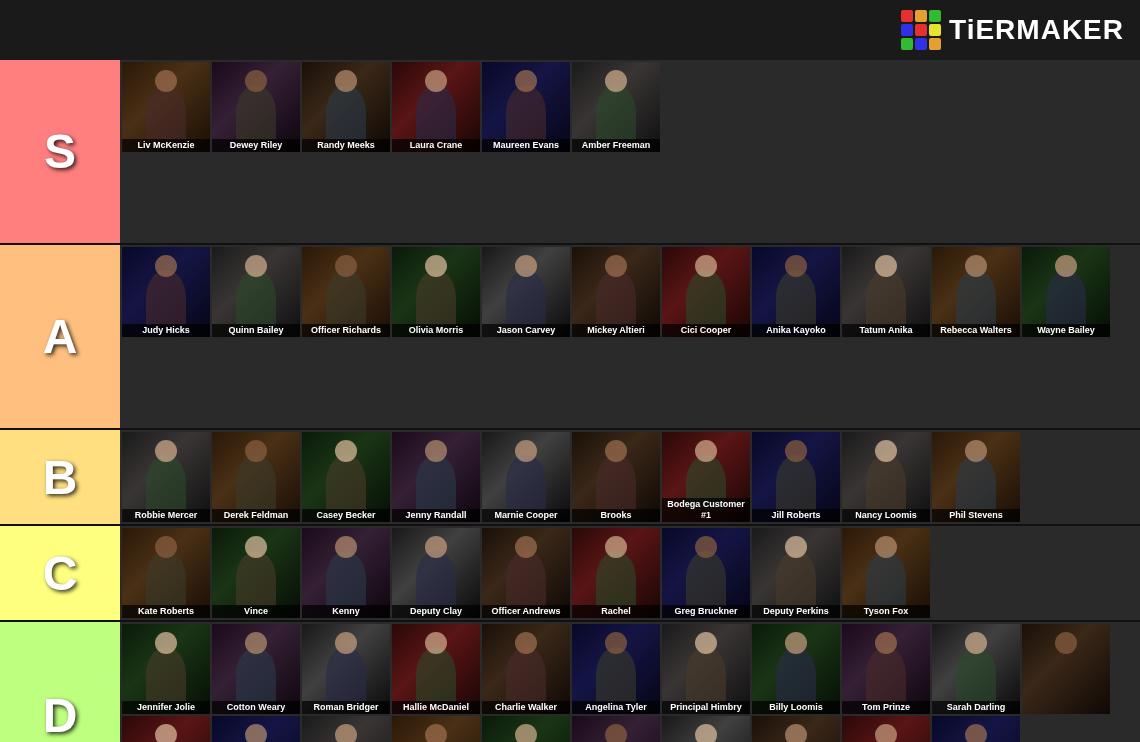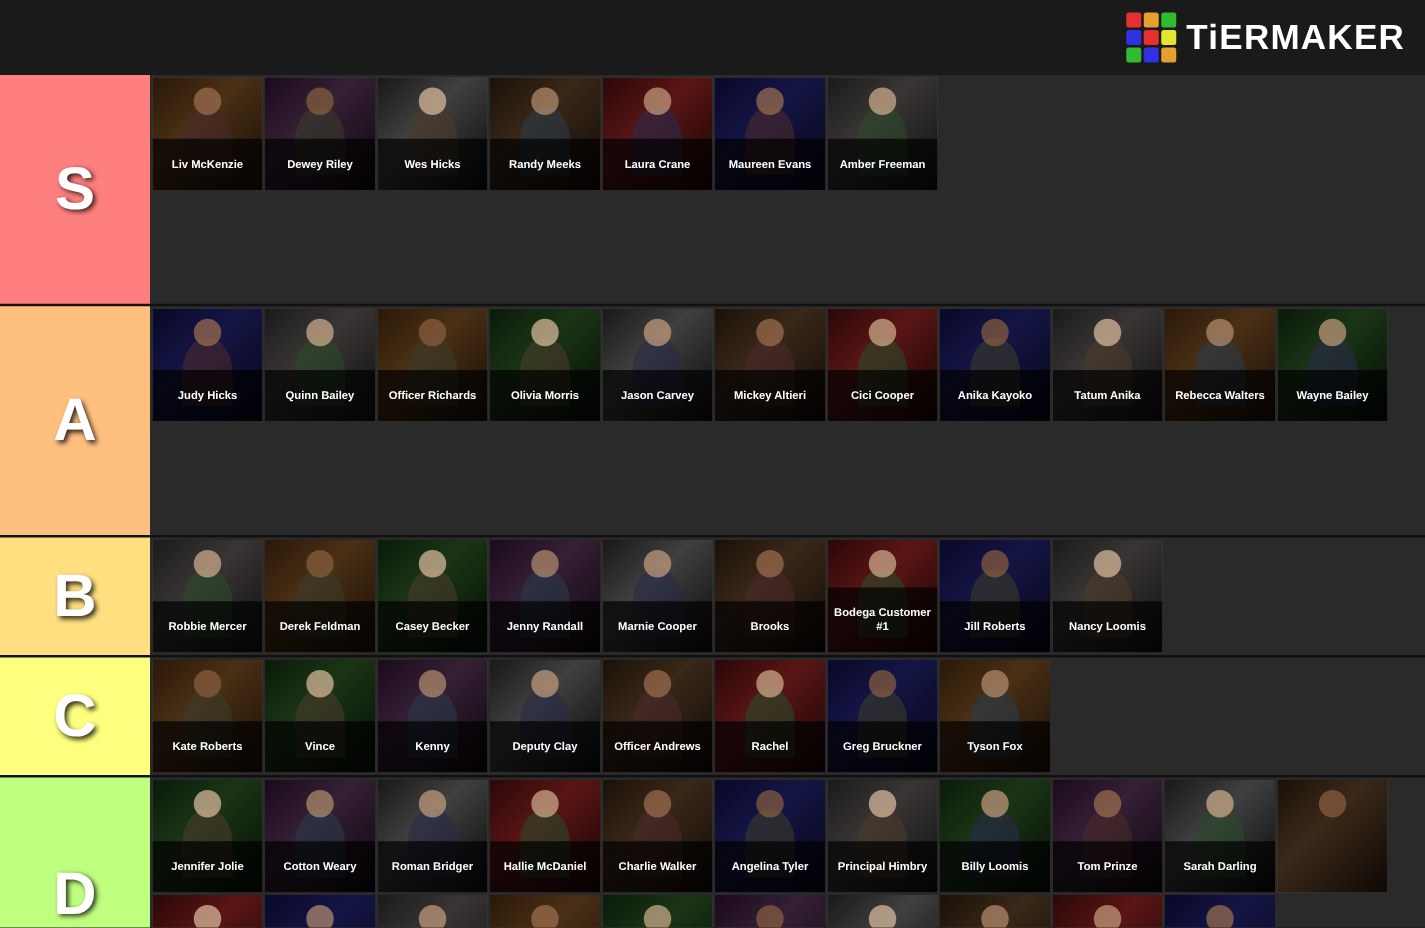--- a/index.html
+++ b/index.html
@@ -58,21 +58,21 @@
 
     .character-name {
       position: absolute;
       bottom: 0;
       left: 0;
       right: 0;
       background: rgba(0,0,0,0.7);
       color: #fff;
       font-size: 9px;
       text-align: center;
-      padding: 15px 2px;
+      padding: 1px 2px;
       line-height: 1.2;
       font-weight: bold;
     }
 
     
     .tier-s { background-color: #ff7f7f; }
     .tier-a { background-color: #ffbf7f; }
     .tier-b { background-color: #ffdf7f; }
     .tier-c { background-color: #ffff7f; }
     .tier-d { background-color: #bfff7f; }
@@ -182,27 +182,20 @@
     <div class="character-name">Liv McKenzie</div>
   </div>
         <div class="character-card">
     <div class="char-figure" style="background: linear-gradient(135deg, #1a0a1a 0%, #352035 40%, #0e050e 100%);">
       <div class="char-silhouette" style="background:#3a3a2a;"></div>
       <div class="char-head" style="background:#8a6040;"></div>
     </div>
     <div class="character-name">Dewey Riley</div>
   </div>
         <div class="character-card">
-    <div class="char-figure" style="background: linear-gradient(135deg, #181818 0%, #404040 40%, #0a0a0a 100%);">
-      <div class="char-silhouette" style="background:#4a3a2a;"></div>
-      <div class="char-head" style="background:#e0c0a0;"></div>
-    </div>
-    <div class="character-name">Wes Hicks</div>
-  </div>
-        <div class="character-card">
     <div class="char-figure" style="background: linear-gradient(135deg, #1a1008 0%, #3a2818 40%, #0f0805 100%);">
       <div class="char-silhouette" style="background:#2a3a4a;"></div>
       <div class="char-head" style="background:#b89070;"></div>
     </div>
     <div class="character-name">Randy Meeks</div>
   </div>
         <div class="character-card">
     <div class="char-figure" style="background: linear-gradient(135deg, #2a0808 0%, #5a1515 40%, #1a0505 100%);">
       <div class="char-silhouette" style="background:#2a2a4a;"></div>
       <div class="char-head" style="background:#c8a080;"></div>
@@ -368,20 +361,27 @@
     </div>
     <div class="character-name">Jill Roberts</div>
   </div>
         <div class="character-card">
     <div class="char-figure" style="background: linear-gradient(135deg, #1a1a1a 0%, #3a3535 40%, #0f0f0f 100%);">
       <div class="char-silhouette" style="background:#4a3a2a;"></div>
       <div class="char-head" style="background:#e0c0a0;"></div>
     </div>
     <div class="character-name">Nancy Loomis</div>
   </div>
+        <div class="character-card">
+    <div class="char-figure" style="background: linear-gradient(135deg, #2a1808 0%, #4a3015 40%, #1a0e05 100%);">
+      <div class="char-silhouette" style="background:#2a3a4a;"></div>
+      <div class="char-head" style="background:#b89070;"></div>
+    </div>
+    <div class="character-name">Phil Stevens</div>
+  </div>
       </div>
   </div>
 
   <div class="tier-row c-row">
     <div class="tier-label tier-c">C</div>
     <div class="tier-items" id="tier-c-items">
         <div class="character-card">
     <div class="char-figure" style="background: linear-gradient(135deg, #2a1808 0%, #4a3015 40%, #1a0e05 100%);">
       <div class="char-silhouette" style="background:#3a3a2a;"></div>
       <div class="char-head" style="background:#8a6040;"></div>
@@ -424,20 +424,27 @@
     <div class="character-name">Rachel</div>
   </div>
         <div class="character-card">
     <div class="char-figure" style="background: linear-gradient(135deg, #080828 0%, #151545 40%, #050518 100%);">
       <div class="char-silhouette" style="background:#3a3a2a;"></div>
       <div class="char-head" style="background:#8a6040;"></div>
     </div>
     <div class="character-name">Greg Bruckner</div>
   </div>
         <div class="character-card">
+    <div class="char-figure" style="background: linear-gradient(135deg, #1a1a1a 0%, #3a3535 40%, #0f0f0f 100%);">
+      <div class="char-silhouette" style="background:#4a3a2a;"></div>
+      <div class="char-head" style="background:#e0c0a0;"></div>
+    </div>
+    <div class="character-name">Deputy Perkins</div>
+  </div>
+        <div class="character-card">
     <div class="char-figure" style="background: linear-gradient(135deg, #2a1808 0%, #4a3015 40%, #1a0e05 100%);">
       <div class="char-silhouette" style="background:#2a3a4a;"></div>
       <div class="char-head" style="background:#b89070;"></div>
     </div>
     <div class="character-name">Tyson Fox</div>
   </div>
       </div>
   </div>
 
   <div class="tier-row d-row">

